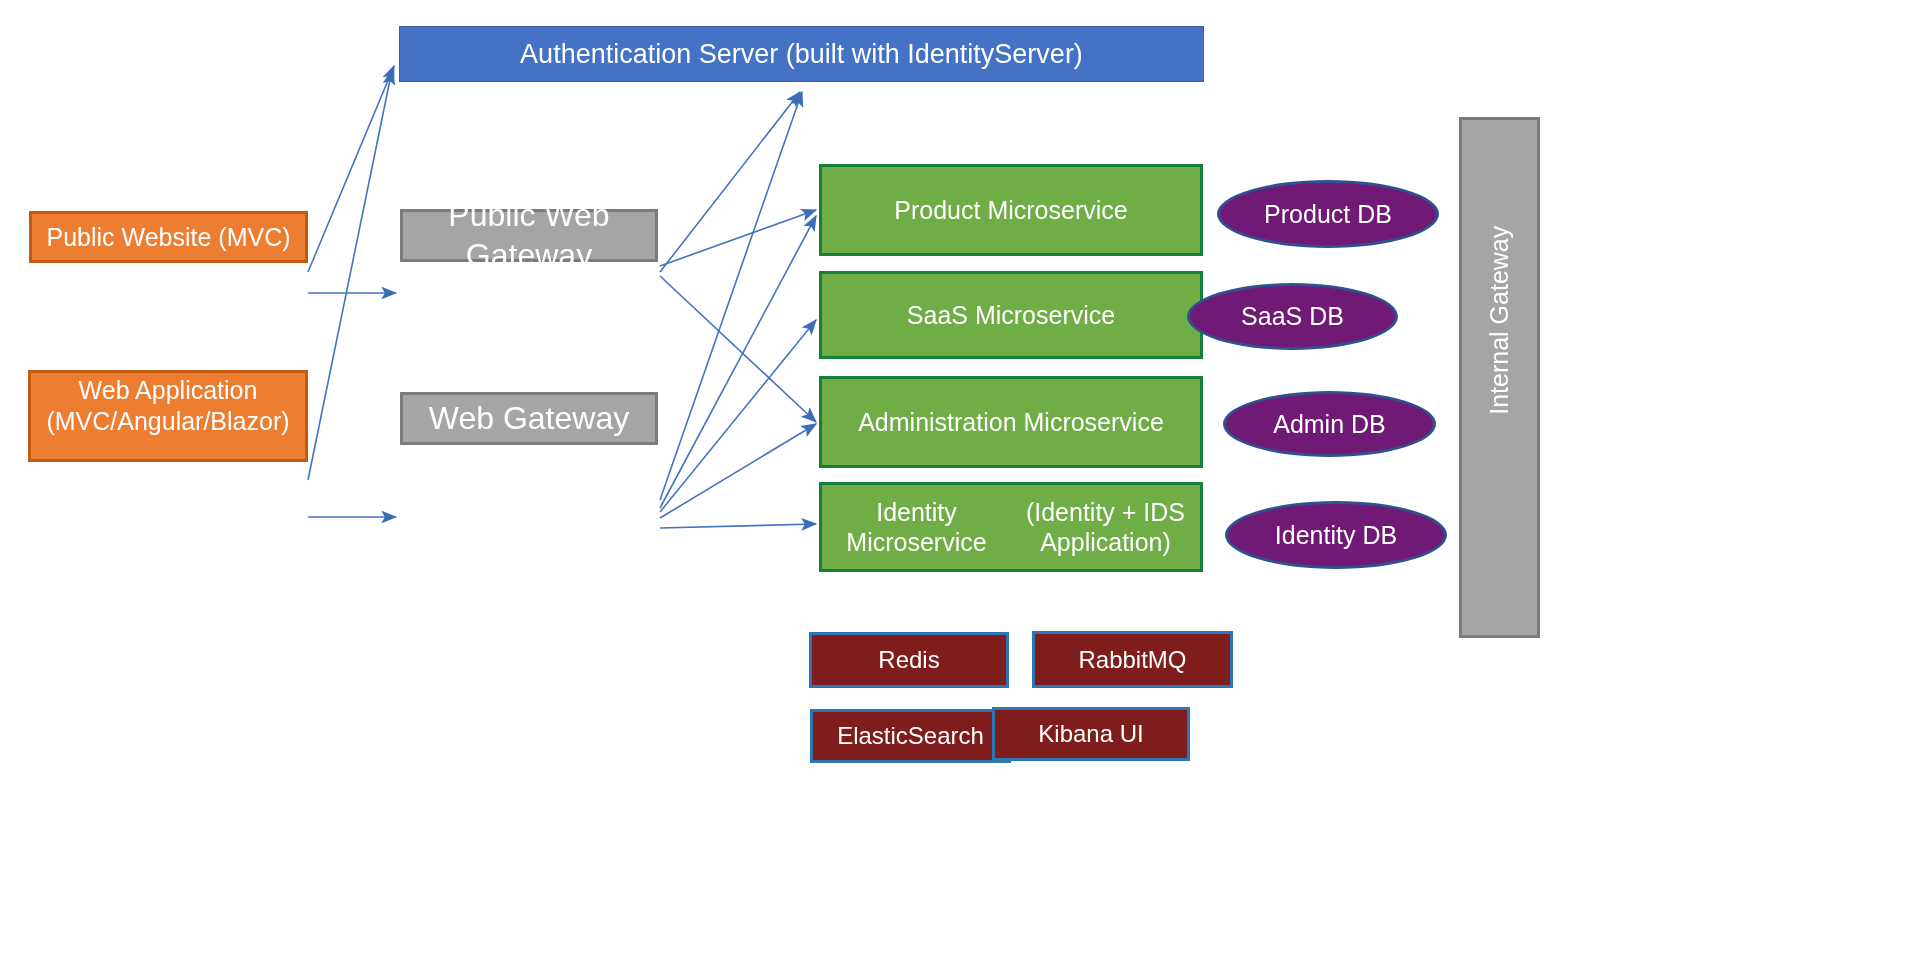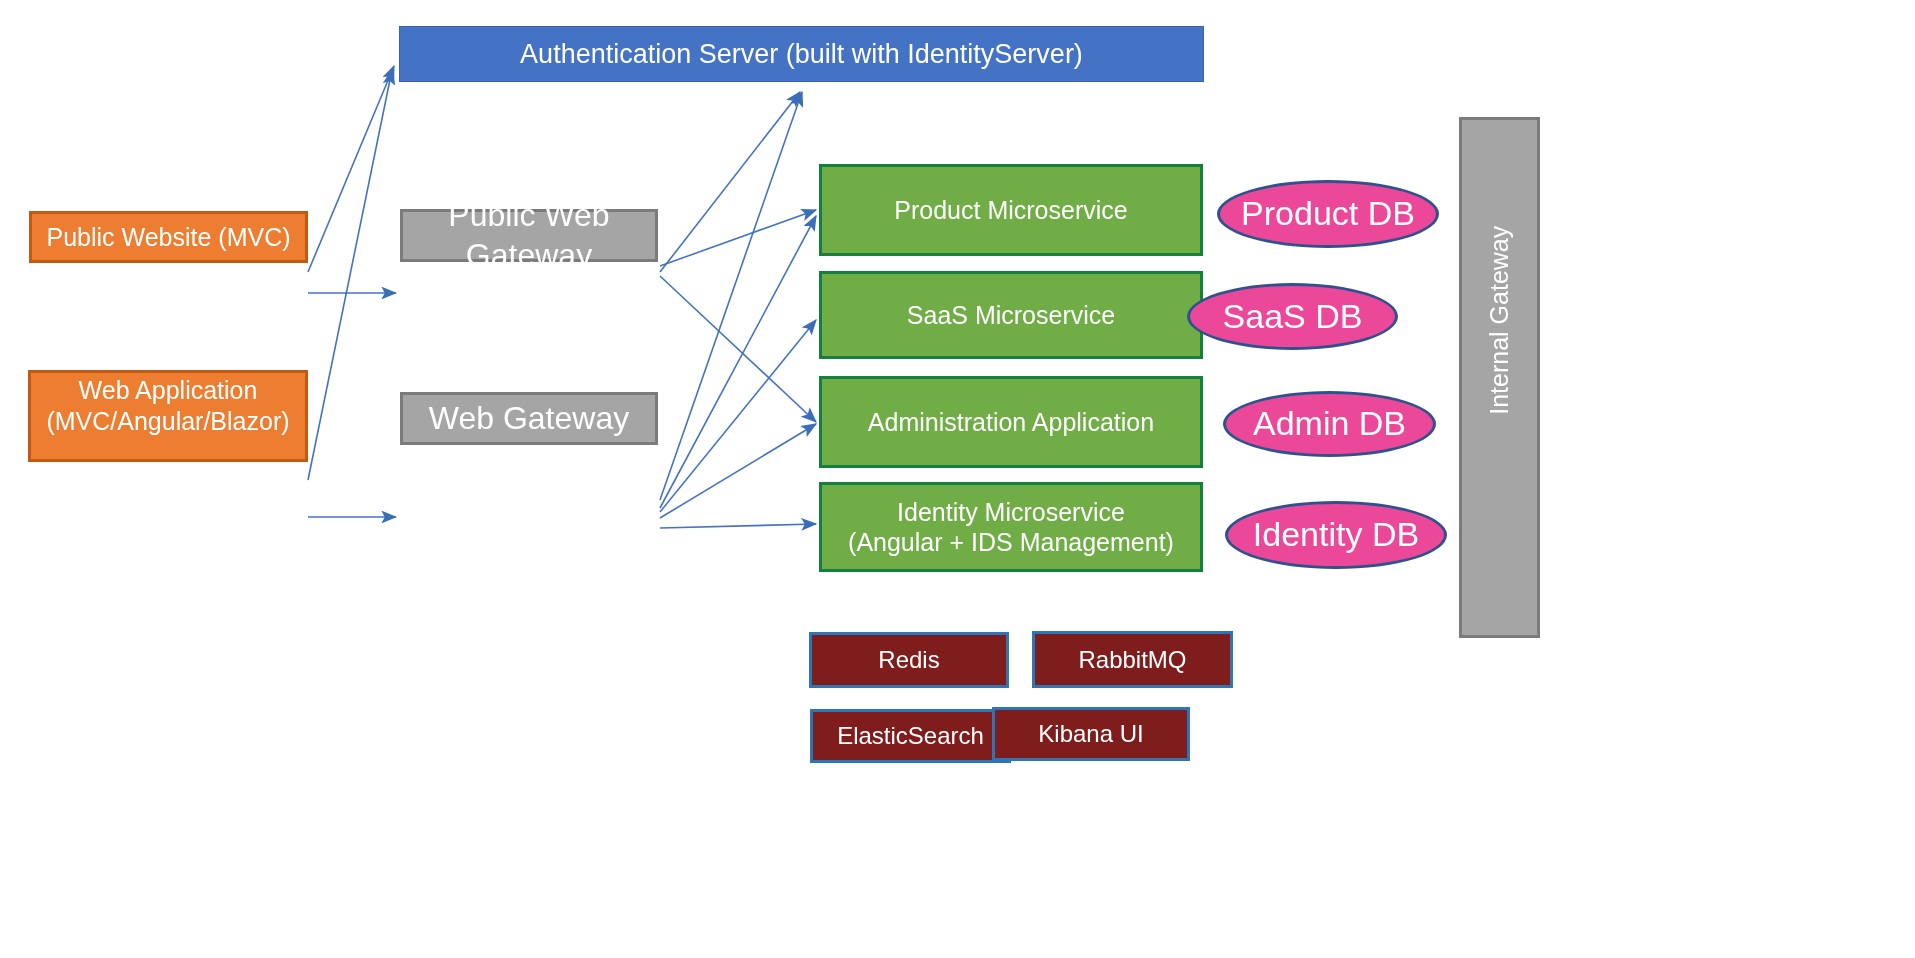--- a/index.html
+++ b/index.html
@@ -70,24 +70,24 @@
 
   
   .service-box {
     background: #70AD47;
     border: 3px solid #15803d;
     font-size: 25px;
   }
 
   
   .db-ellipse {
-    background: #ec4899;
+    background: #701a75;
     border: 3px solid #2E528F;
     border-radius: 50%;
-    font-size: 34px;
+    font-size: 25px;
     text-align: center;
   }
 
   
   .infra-box {
     background: #7f1d1d;
     border: 3px solid #2E75B6;
     font-size: 24px;
   }
 
@@ -164,26 +164,26 @@
 
   <div class="node service-box" style="left:819px; top:164px; width:384px; height:92px;">
     <span class="lbl">Product Microservice</span>
   </div>
 
   <div class="node service-box" style="left:819px; top:271px; width:384px; height:88px;">
     <span class="lbl">SaaS Microservice</span>
   </div>
 
   <div class="node service-box" style="left:819px; top:376px; width:384px; height:92px;">
-    <span class="lbl">Administration Application</span>
-  </div>
-
-  <div class="node service-box" style="left:819px; top:482px; width:384px; height:90px; flex-direction:column; justify-content:center;">
+    <span class="lbl">Administration Microservice</span>
+  </div>
+
+  <div class="node service-box" style="left:819px; top:482px; width:384px; height:90px; flex-direction:row; justify-content:center;">
     <span class="lbl">Identity Microservice</span>
-    <span class="lbl2">(Angular + IDS Management)</span>
+    <span class="lbl2">(Identity + IDS Application)</span>
   </div>
 
   <div class="node db-ellipse" style="left:1217px; top:180px; width:222px; height:68px;">
     <span class="lbl">Product DB</span>
   </div>
 
   <div class="node db-ellipse" style="left:1187px; top:283px; width:211px; height:67px;">
     <span class="lbl">SaaS DB</span>
   </div>
 

